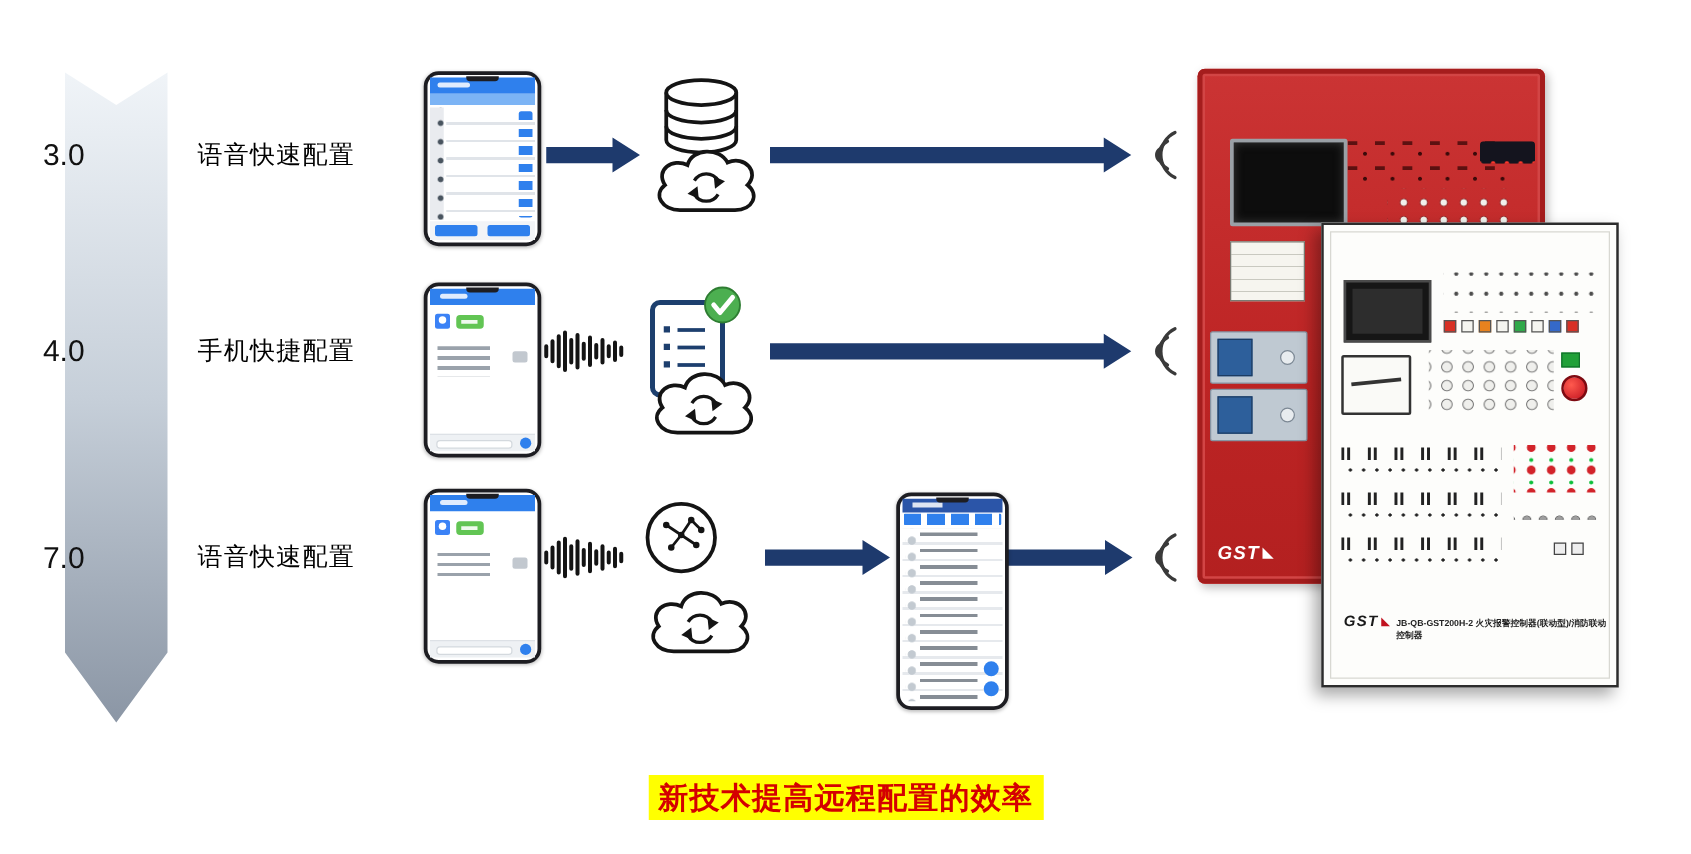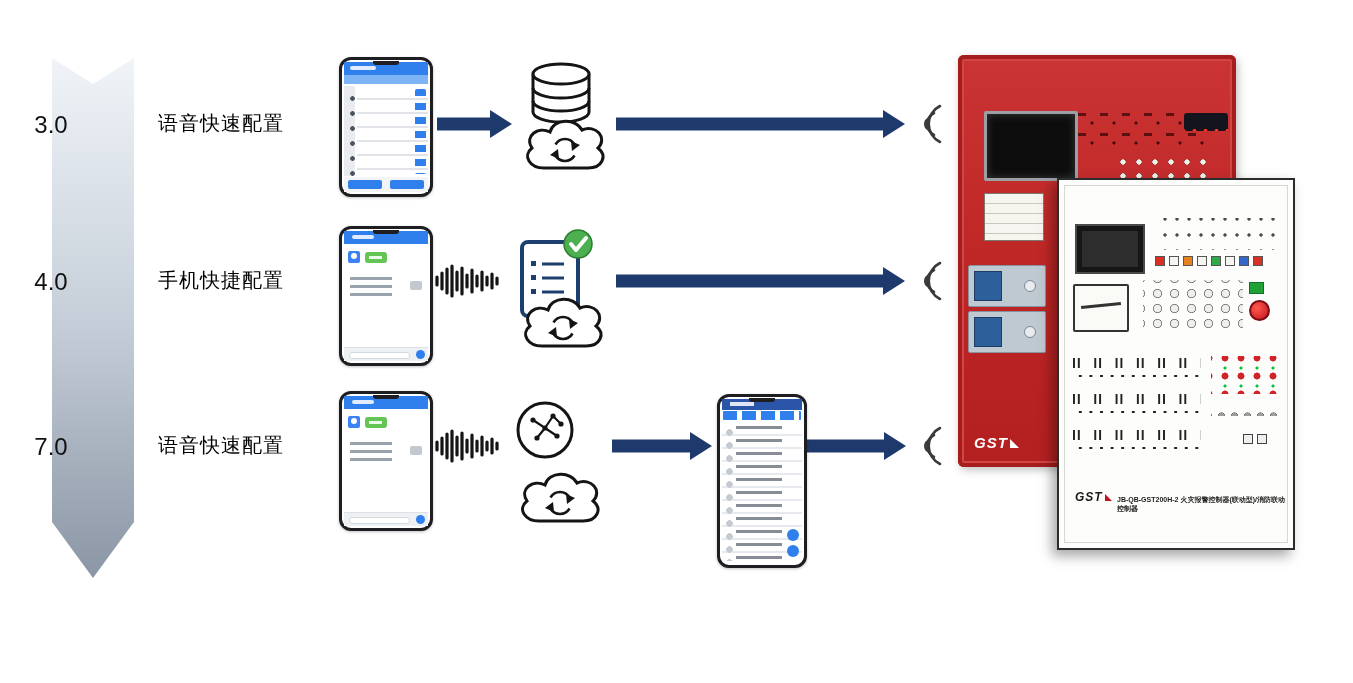--- a/index.html
+++ b/index.html
@@ -298,14 +298,15 @@
     <div class="wp-swrow s1"></div>
     <div class="wp-swrow s2"></div>
     <div class="wp-swrow s3"></div>
     <div class="wp-reds"></div>
     <div class="wp-grid"></div>
     <div class="wp-pair"></div>
     <div class="wp-brand">GST</div>
     <div class="wp-model">JB-QB-GST200H-2 火灾报警控制器(联动型)/消防联动控制器</div>
   </div>
 
+  <div class="caption">新技术提高远程配置的效率</div>
 
 </div>
 
 </body></html>

